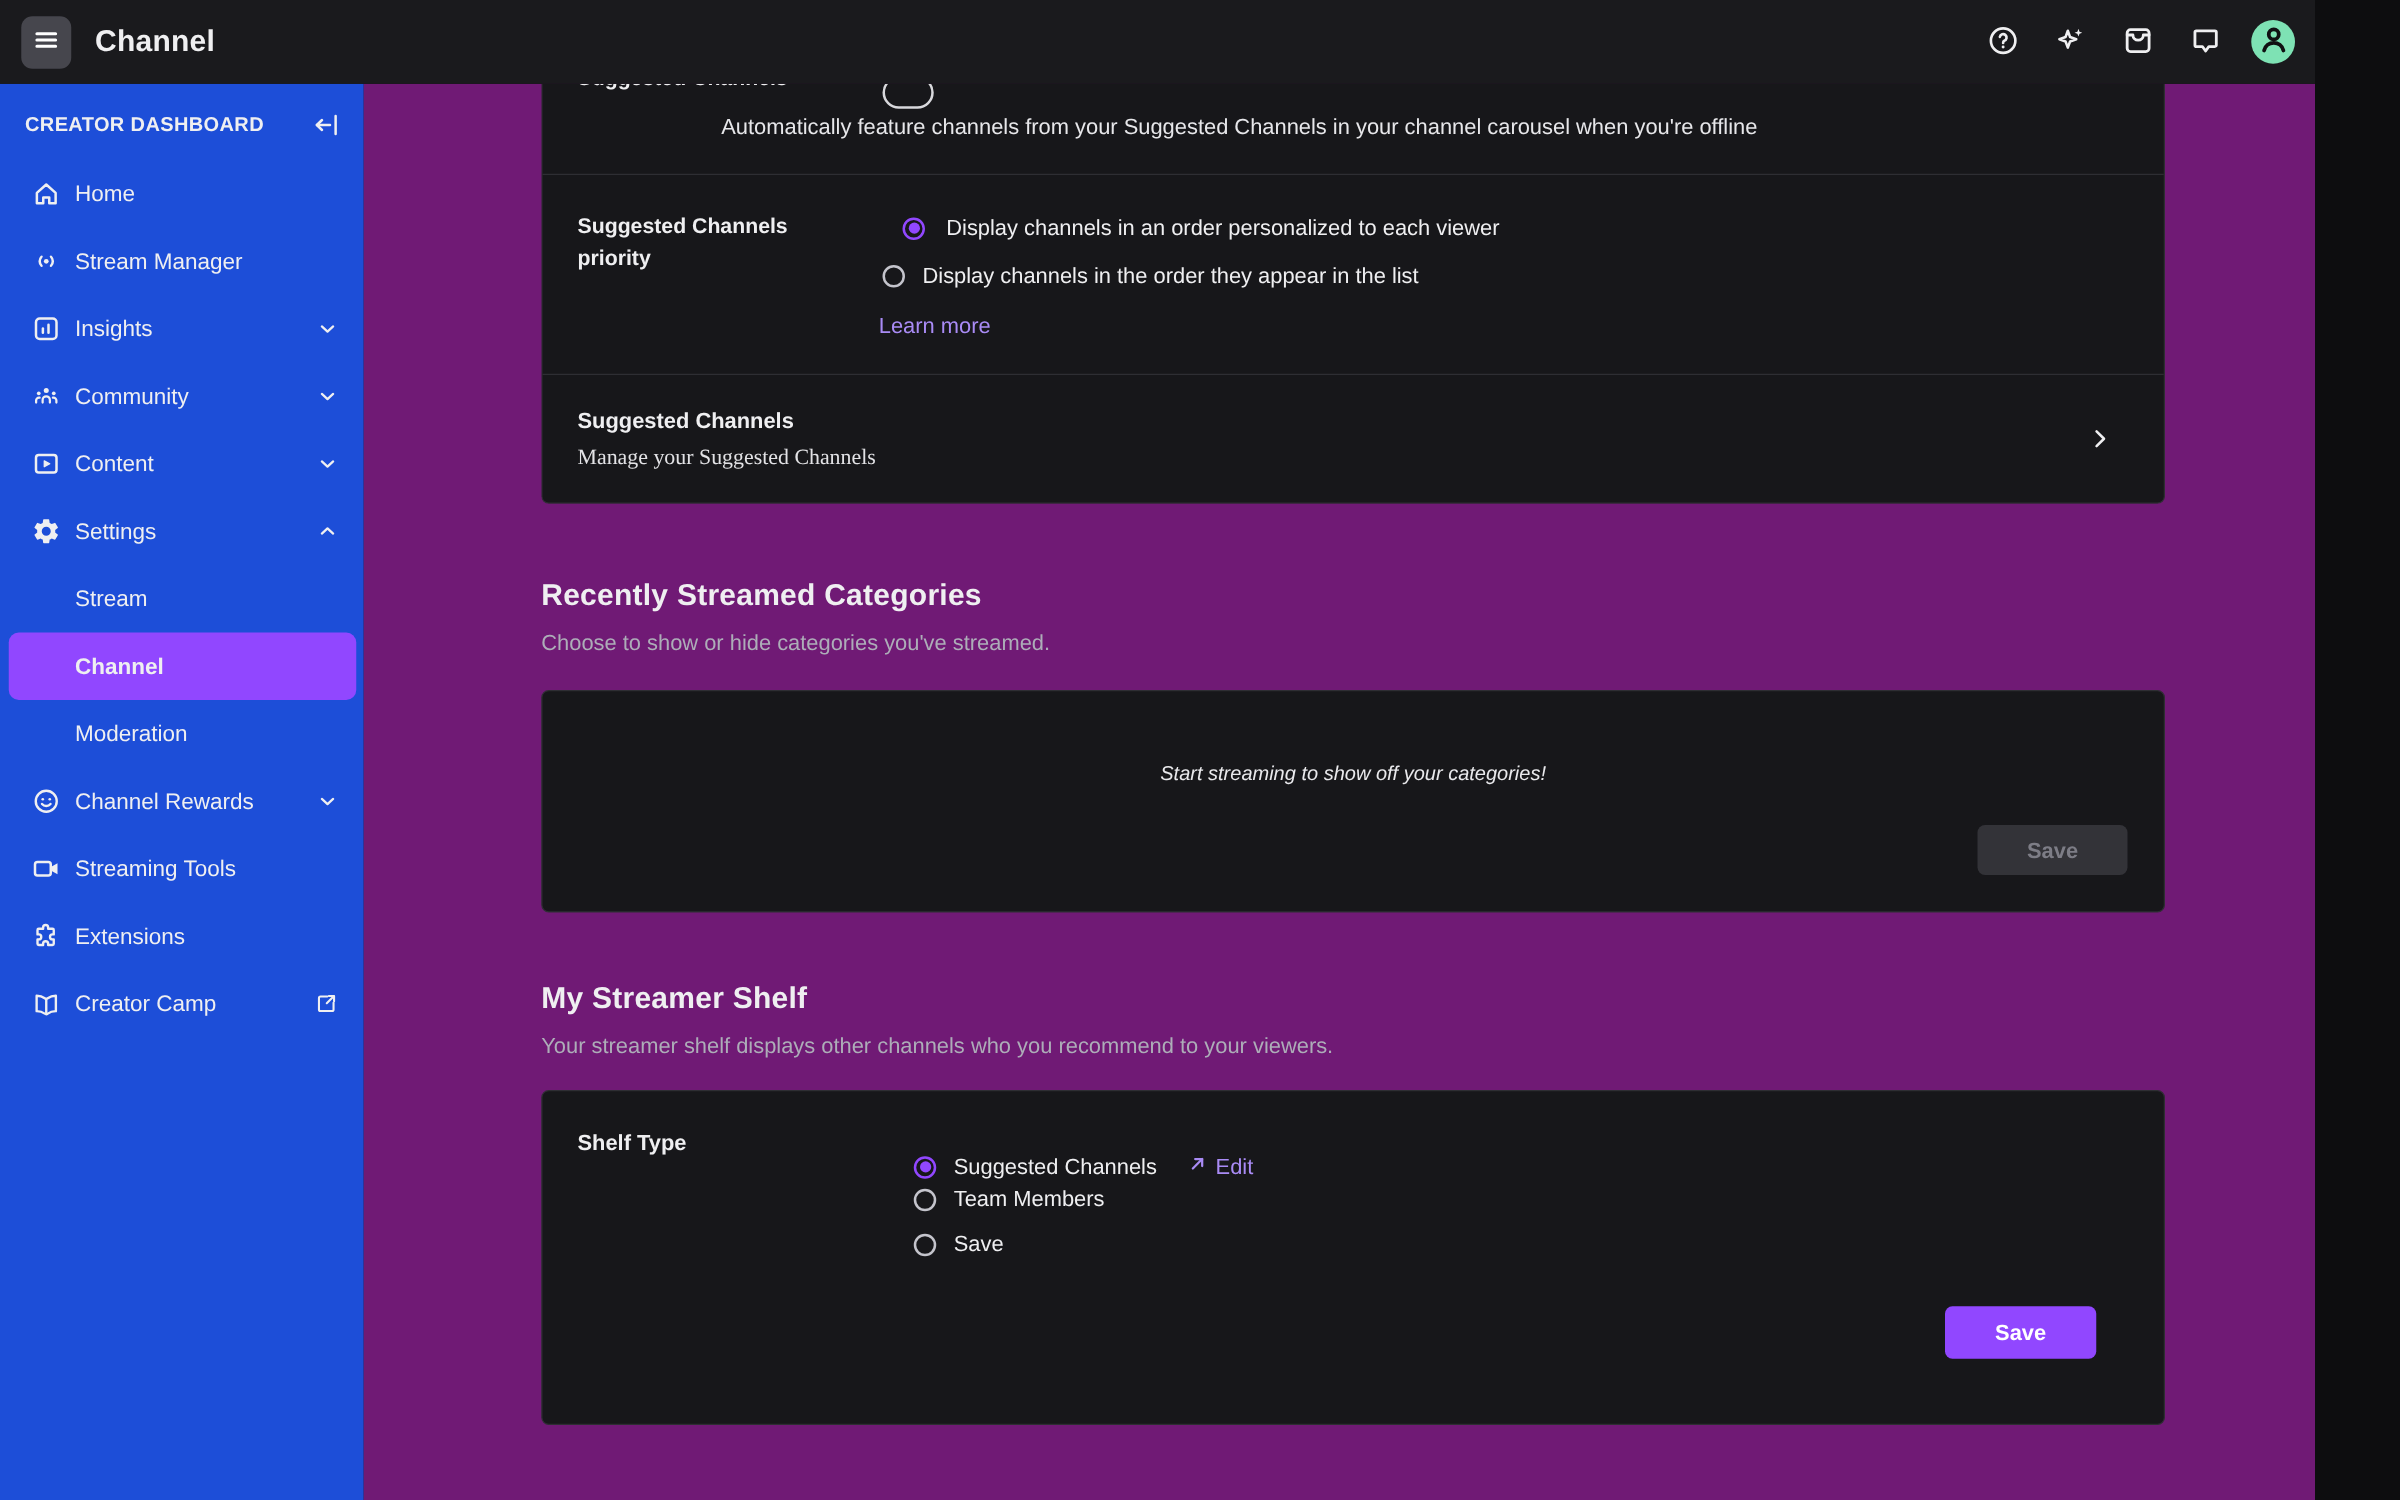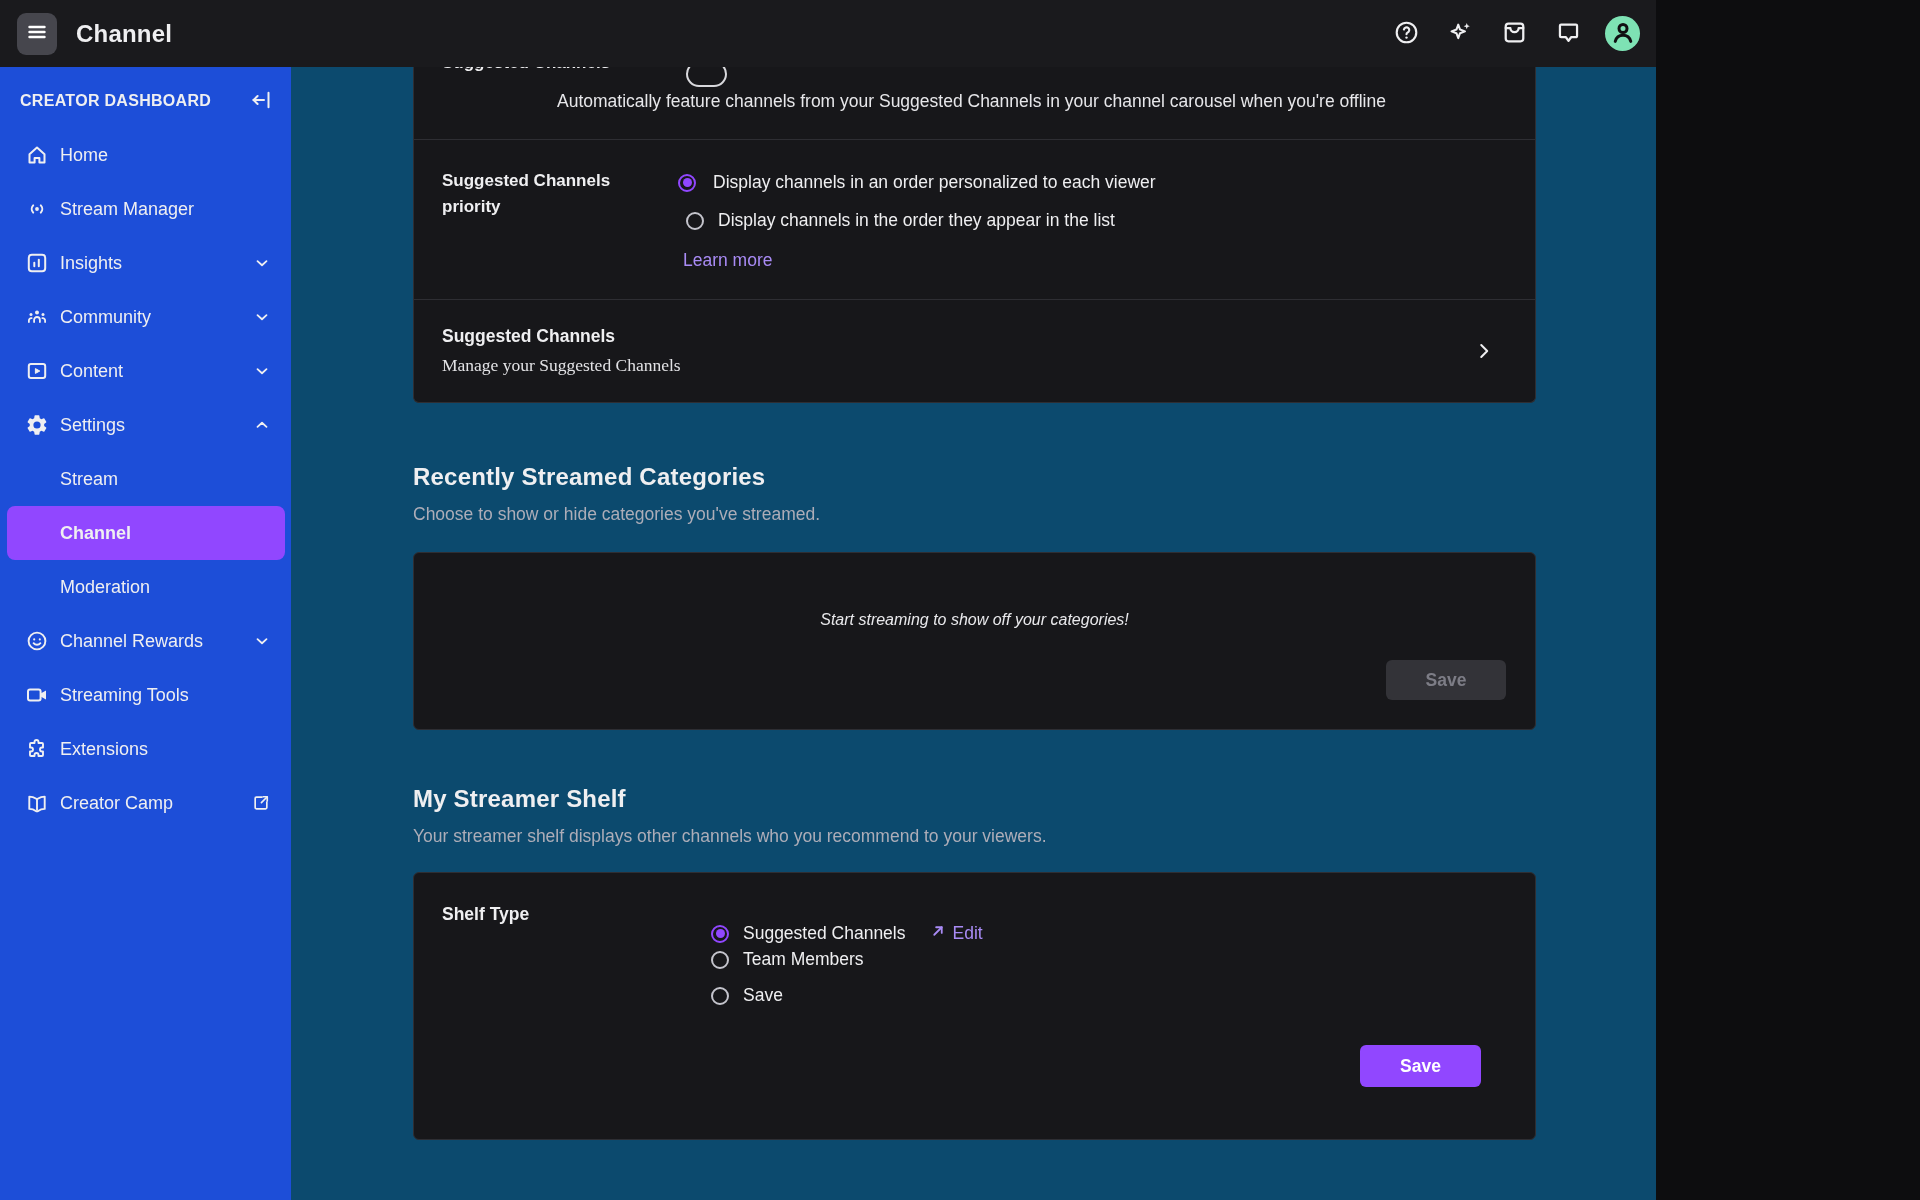--- a/index.html
+++ b/index.html
@@ -1,18 +1,18 @@
 <!DOCTYPE html>
 <html><head>
 <meta charset="utf-8">
 <style>
   * { margin:0; padding:0; box-sizing:border-box; }
   html,body { width:1920px; height:1200px; background:#0d0d0f; overflow:hidden;
               font-family:"Liberation Sans","DejaVu Sans",sans-serif; color:#efeff1; }
-  .app { position:relative; width:1656px; height:1200px; }
+  .app { position:relative; width:1852px; height:1200px; }
 
   
   .topbar { position:absolute; top:0; left:0; right:0; height:67px; background:#1a1a1d;
             display:flex; align-items:center; z-index:5; }
   .hamburger-btn { width:40px; height:42px; margin-left:17px; border:none; border-radius:9px;
                    background:#46464d; color:#fff; display:flex; align-items:center; justify-content:center; cursor:pointer; }
   .topbar-title { font-size:24px; font-weight:700; margin-left:19px; letter-spacing:.2px; }
   .topbar-right { margin-left:auto; display:flex; align-items:center; gap:20px; padding-right:16px; }
   .tb-icon-btn { width:34px; height:34px; background:none; border:none; color:#efeff1;
                  display:flex; align-items:center; justify-content:center; cursor:pointer; }
@@ -27,21 +27,21 @@
                   display:flex; align-items:center; justify-content:center; cursor:pointer; }
   .nav { margin-top:13px; }
   .nav-item { display:flex; align-items:center; height:54px; padding:0 20px 0 25px; cursor:pointer; font-size:18px; }
   .nav-icon { width:24px; height:24px; margin-right:11px; display:flex; align-items:center; justify-content:center; color:#efeff1; }
   .nav-label { white-space:nowrap; }
   .nav-chevron, .nav-external { margin-left:auto; color:#efeff1; display:flex; }
   .nav-sub { padding-left:60px; }
   .nav-item.active { background:#9147ff; border-radius:8px; margin:0 6px 0 7px; padding-left:53px; font-weight:600; }
 
   
-  .main { position:absolute; top:67px; left:291px; right:0; bottom:0; background:#0c4a6e; overflow:hidden; }
+  .main { position:absolute; top:67px; left:291px; right:0; bottom:0; background:#701a75; overflow:hidden;padding-left:20px; }
   .card { margin:0 120px 0 122px; background:#17171a; border:1px solid #2e2e33; border-radius:6px; position:relative; }
   .card-cut { border-top:none; border-radius:0 0 6px 6px; height:336px; }
 
   .row1 { position:relative; height:72px; overflow:hidden; }
   .clip-label { position:absolute; left:28px; top:-16px; font-size:17px; font-weight:700; line-height:24px; }
   .toggle-frag { position:absolute; left:272px; top:-6px; width:41px; height:26px; border:2px solid #d8d8dc; border-radius:13px; cursor:pointer; background:transparent; }
   .row1-desc { position:absolute; left:143px; top:24px; font-size:17.5px; color:#e7e7ea; }
 
   .row2 { position:absolute; top:72px; left:0; right:0; height:160px; border-top:1px solid #2e2e33; }
   .row2-label { position:absolute; left:28px; top:28px; width:175px; font-size:17px; font-weight:700; line-height:26px; }
@@ -304,21 +304,21 @@
 
     <section class="card card-cut">
       <div class="row1">
         <span class="clip-label">Suggested Channels</span>
         <button class="toggle-frag"></button>
         <div class="row1-desc">Automatically feature channels from your Suggested Channels in your channel carousel when you're offline</div>
       </div>
 
       <div class="row2">
         <div class="row2-label">Suggested Channels priority</div>
-        <div class="radio-row" style="left:264px; top:32px;gap:17px;">
+        <div class="radio-row" style="left:288px; top:32px;gap:17px;">
           <span class="radio sel"></span>
           <span>Display channels in an order personalized to each viewer</span>
         </div>
         <div class="radio-row" style="left:272px; top:70px;">
           <span class="radio"></span>
           <span>Display channels in the order they appear in the list</span>
         </div>
         <a class="link learn-more">Learn more</a>
       </div>
 

